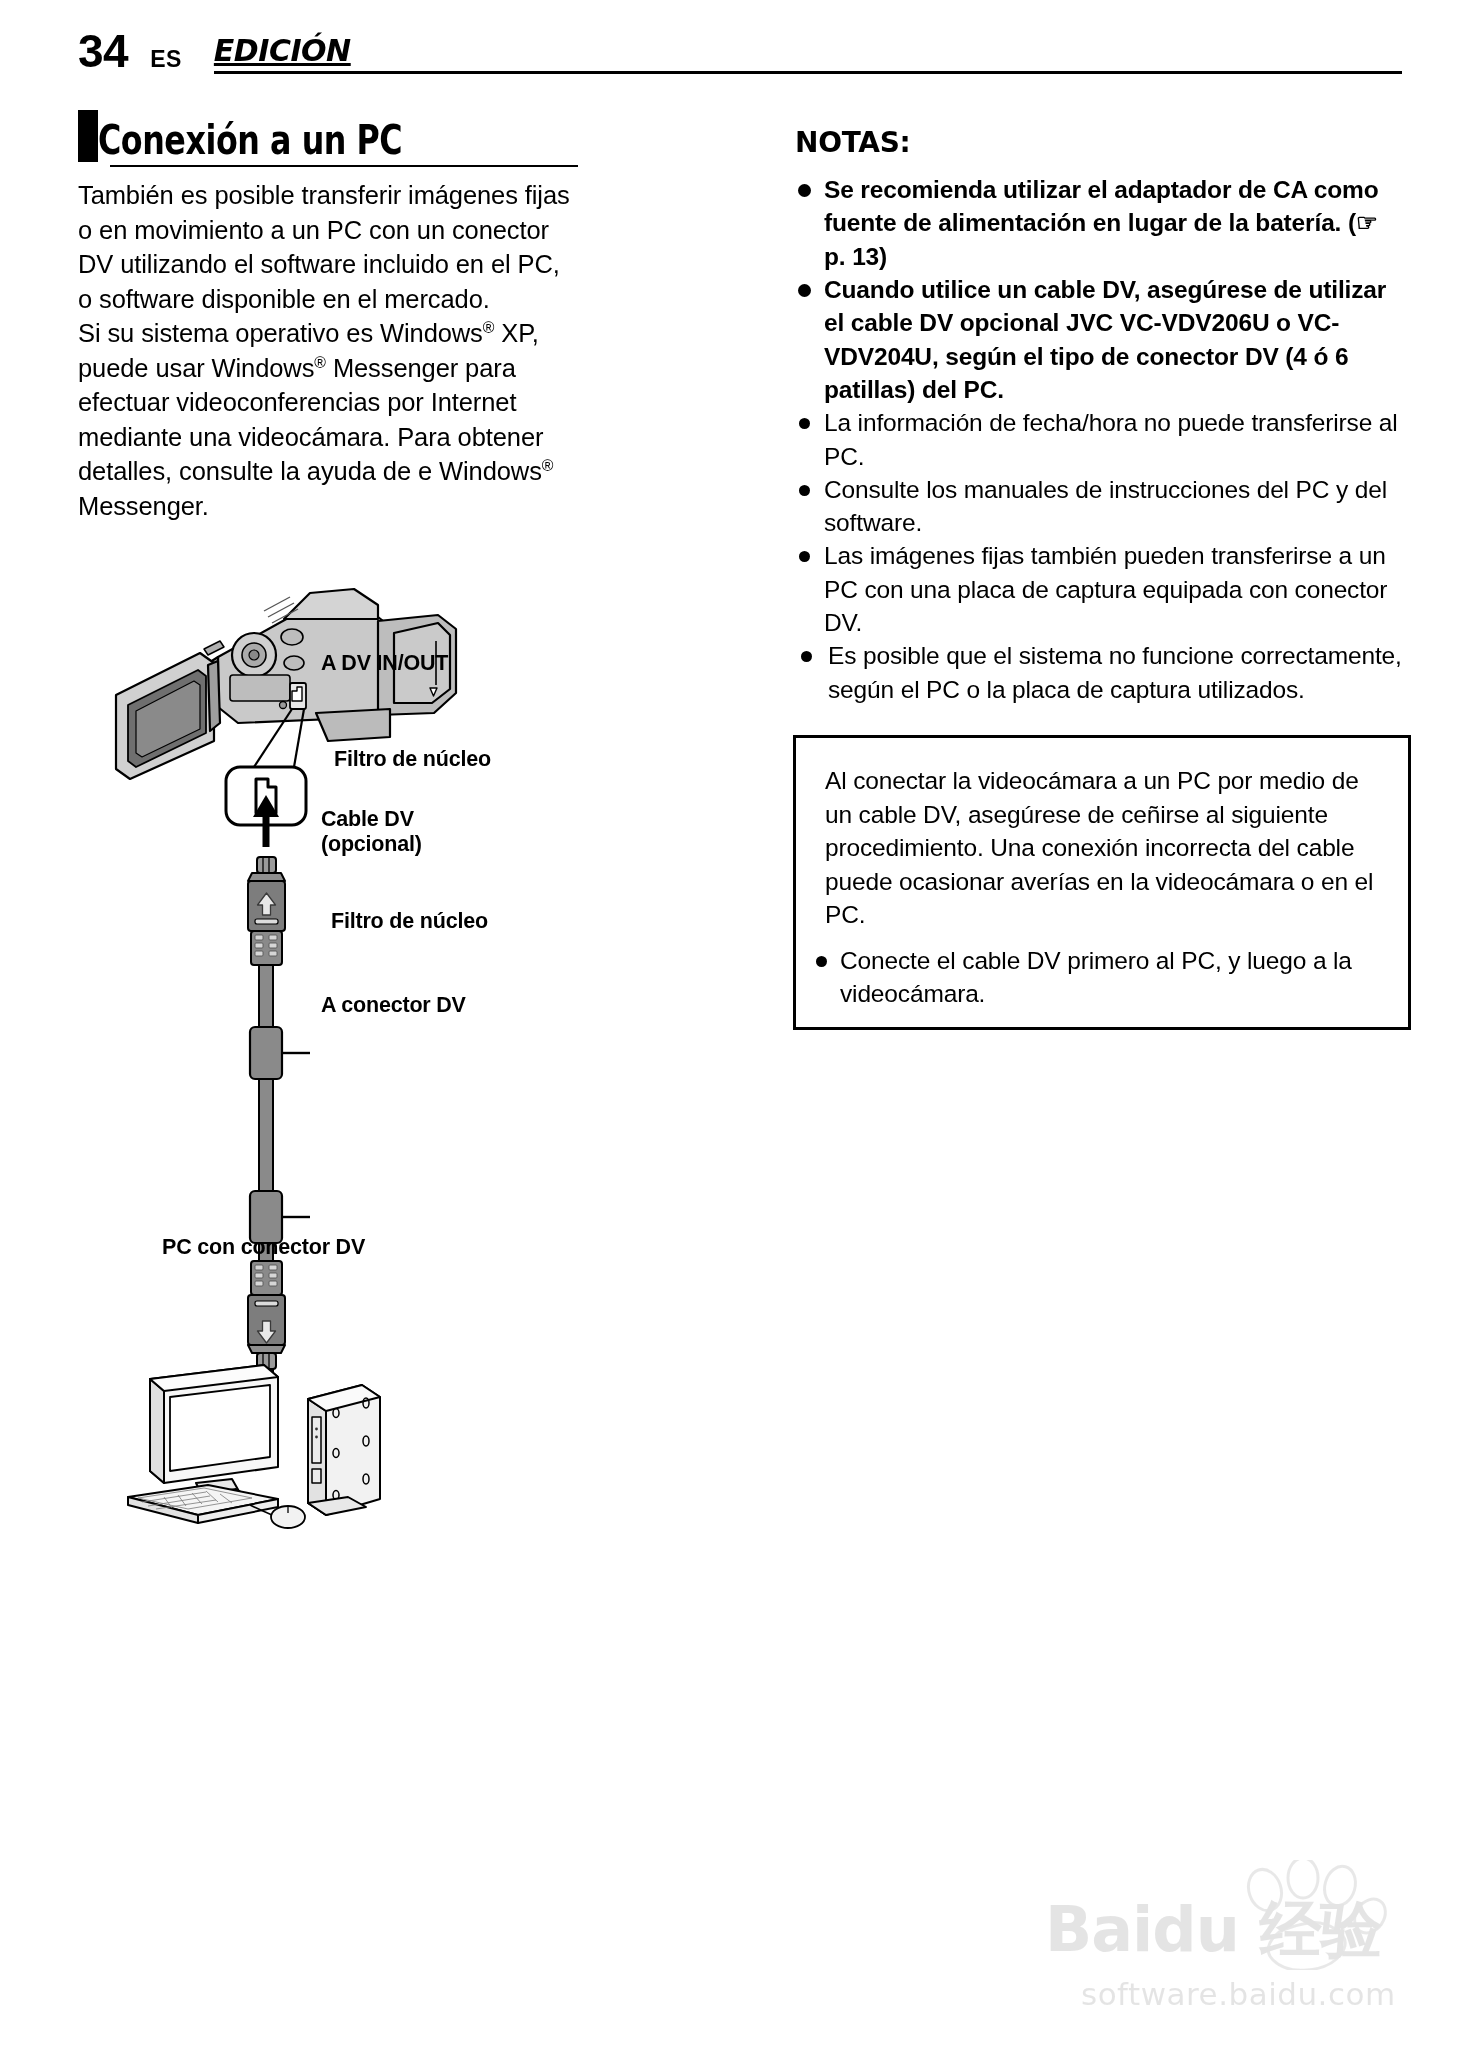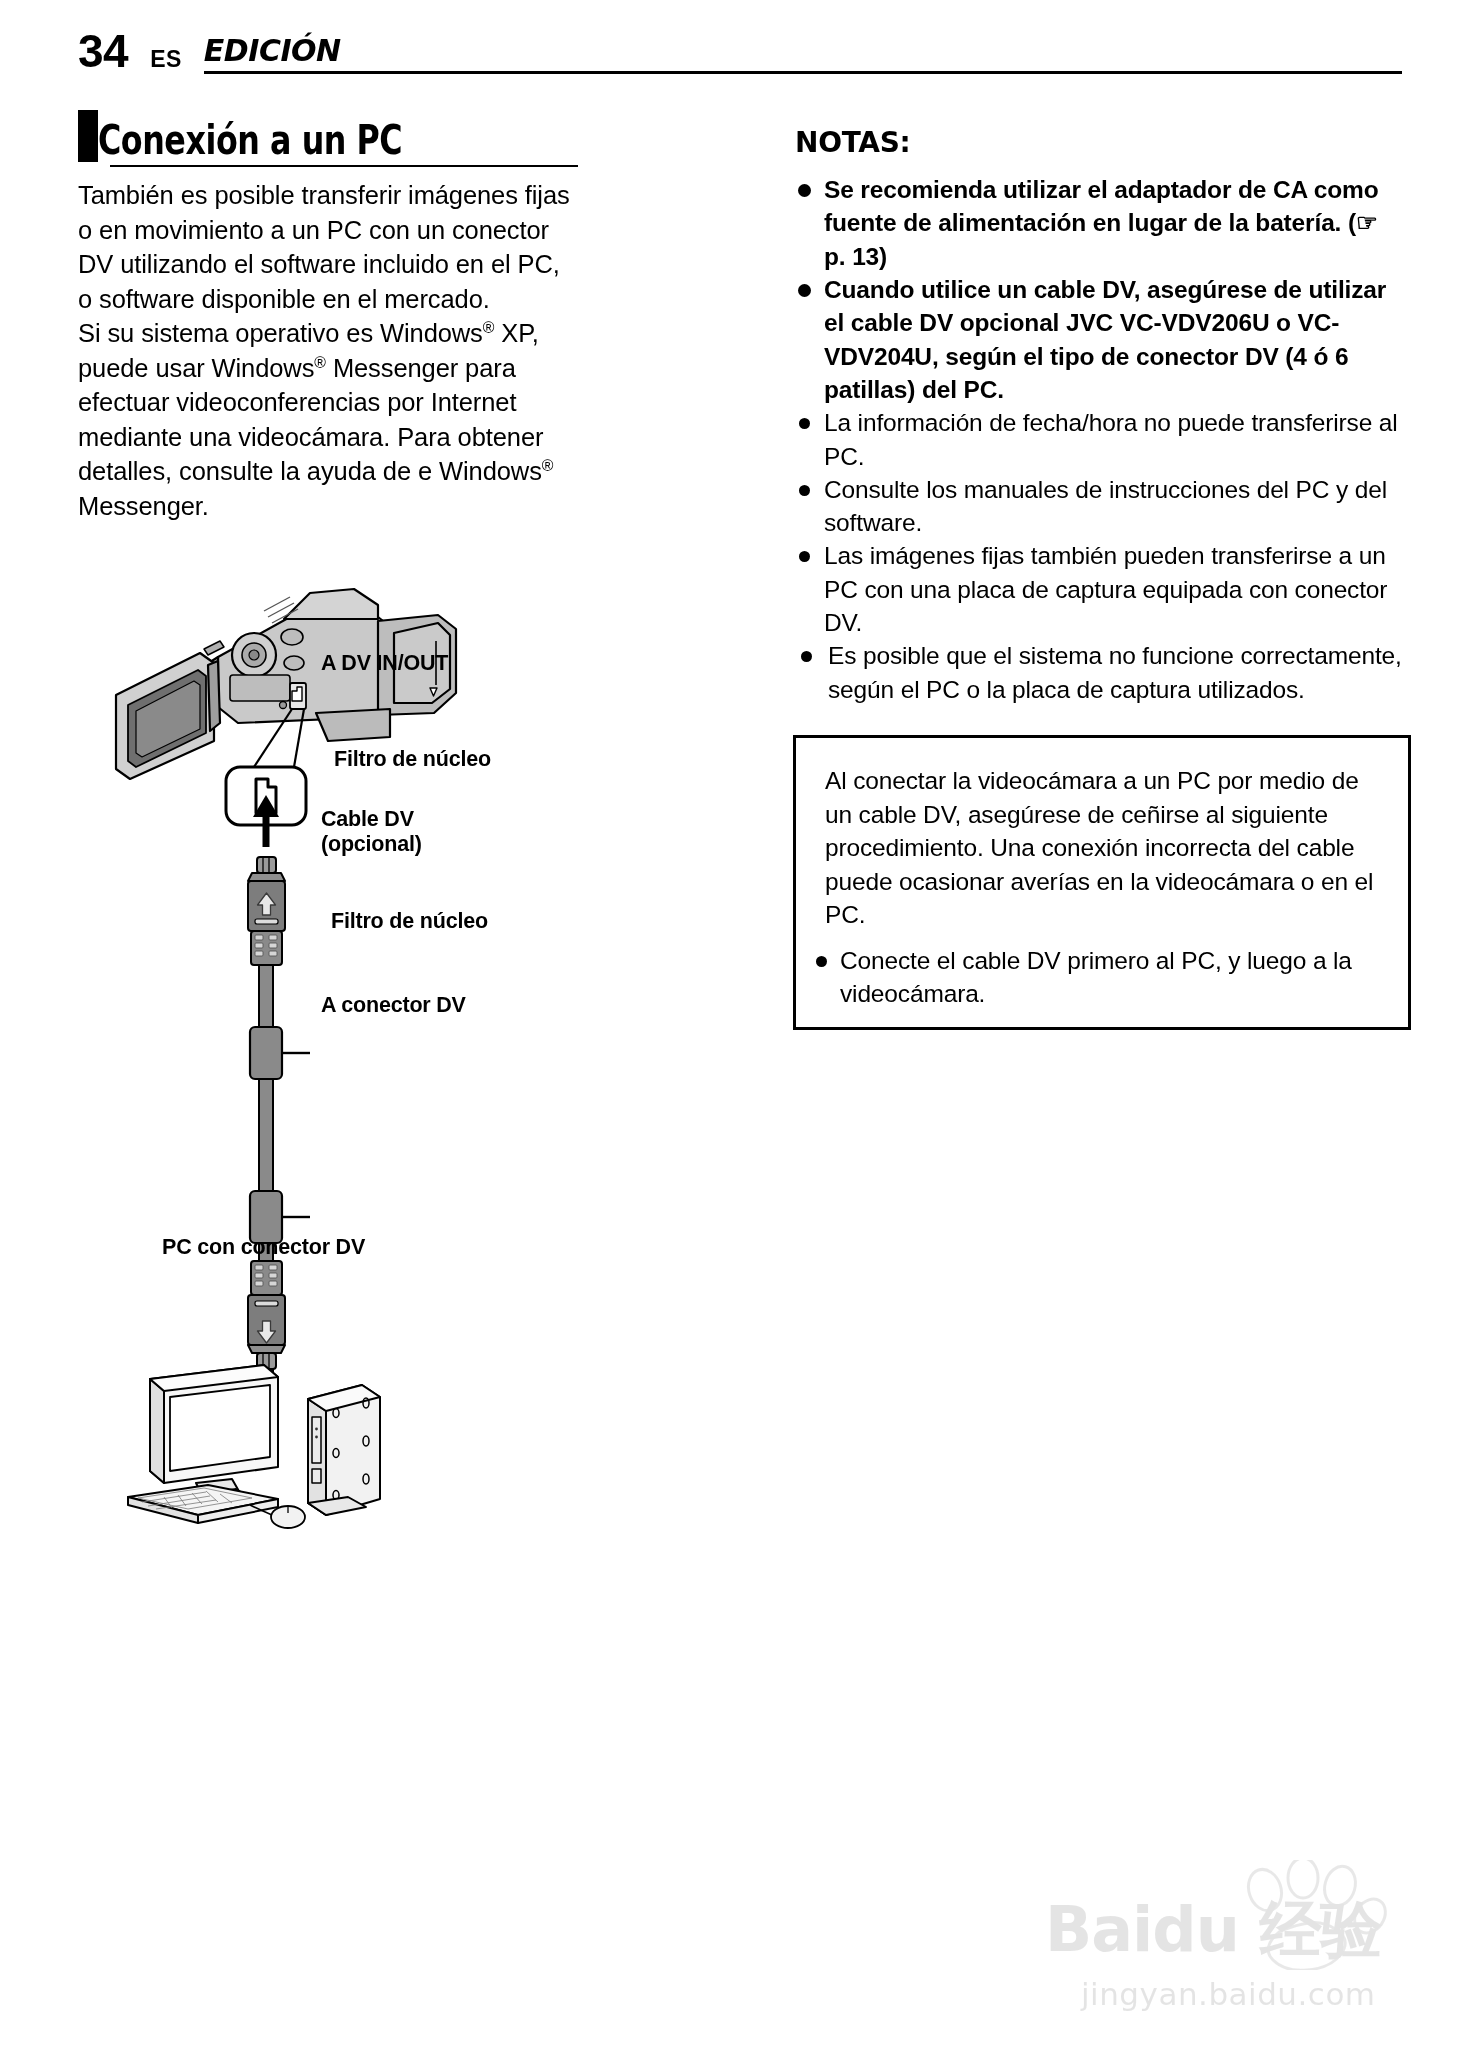--- a/index.html
+++ b/index.html
@@ -37,21 +37,23 @@
   }
   .page-lang {
     font-size: 23px;
     font-weight: bold;
     line-height: 1;
     padding-bottom: 3px;
     letter-spacing: 0.5px;
   }
   .hdr-title-wrap {
     flex: 1;
+    margin-left: 10px;
     position: relative;
+    text-decoration: underline;
   }
   .hdr-title {
     font-size: 30px;
     font-weight: bold;
     font-style: italic;
     font-family: "DejaVu Sans", sans-serif;
     line-height: 1;
     letter-spacing: -0.5px;
     padding-bottom: 5px;
   }
@@ -499,16 +501,16 @@
     <svg class="wm-paw" viewBox="0 0 170 110">
       <g fill="none" stroke="#9b9b9b" stroke-width="3">
         <ellipse cx="38" cy="30" rx="16" ry="21" transform="rotate(-18 38 30)"></ellipse>
         <ellipse cx="76" cy="18" rx="15" ry="20"></ellipse>
         <ellipse cx="113" cy="26" rx="15" ry="20" transform="rotate(16 113 26)"></ellipse>
         <ellipse cx="143" cy="56" rx="14" ry="18" transform="rotate(34 143 56)"></ellipse>
         <path d="M52 72 q-18 16 -6 28 q12 12 34 10 q24 -2 34 -16 q10 -14 -4 -24 q-16 -11 -34 -6 q-14 3 -24 8 Z"></path>
       </g>
     </svg>
     <div class="wm-main">Baidu 经验</div>
-    <div class="wm-sub">jingyan.baidu.com</div>
+    <div class="wm-sub">software.baidu.com</div>
   </div>
 
 </div>
 
 </body></html>

